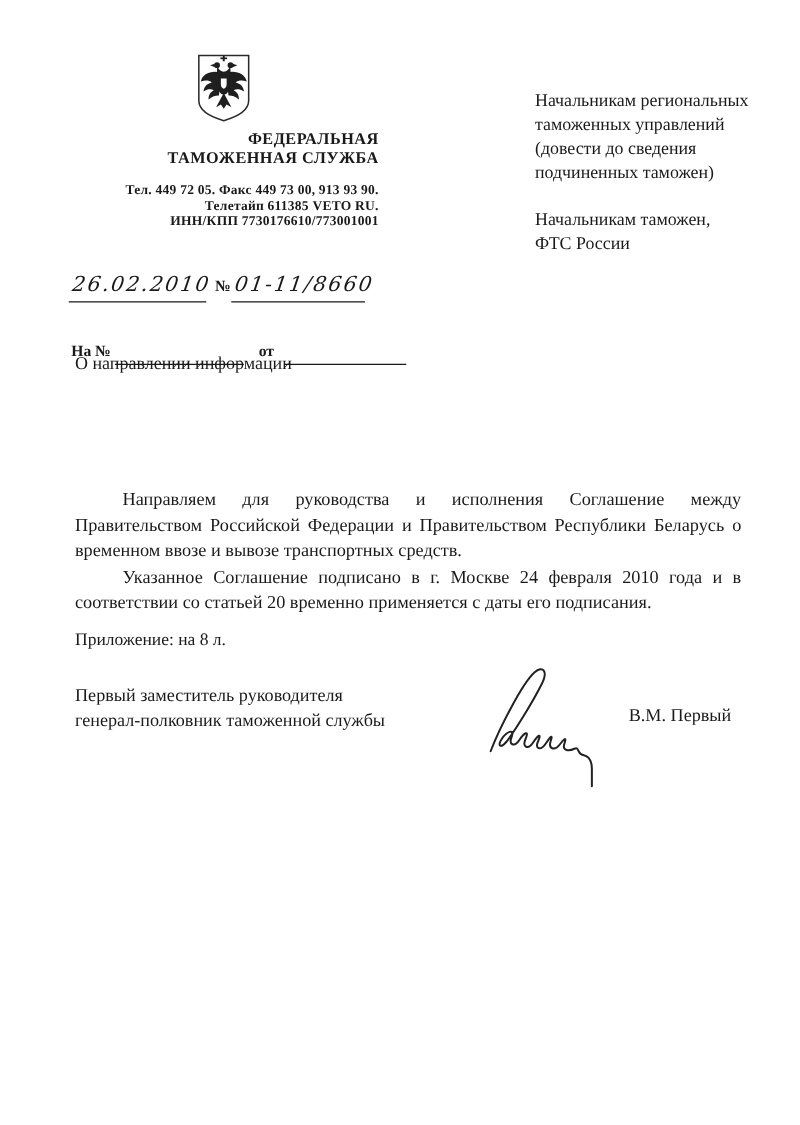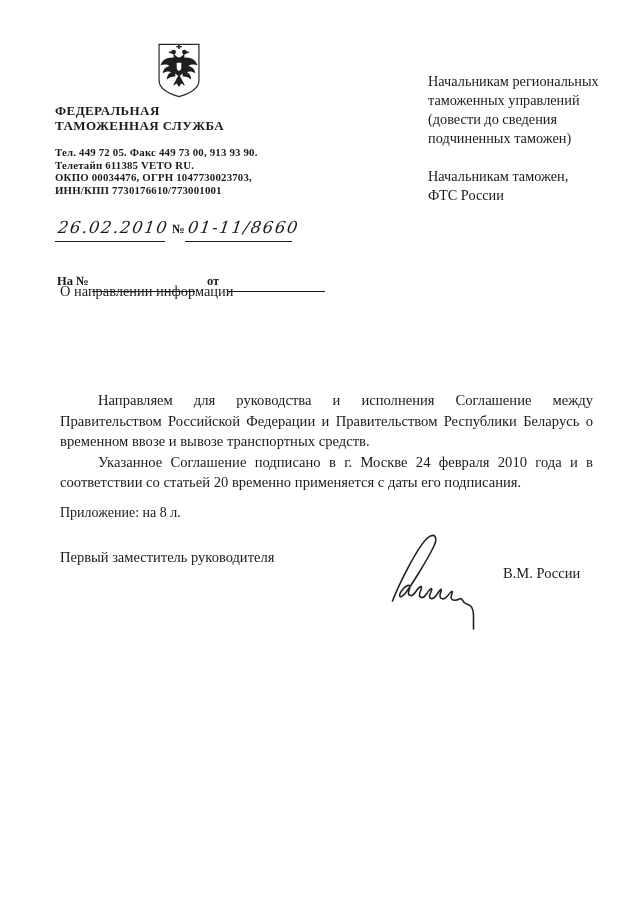--- a/index.html
+++ b/index.html
@@ -1,21 +1,21 @@
 <!DOCTYPE html>
 <html><head>
 <meta charset="utf-8">
 <style>
   html,body{margin:0;padding:0;background:#ffffff;}
   .page{
     position:relative;width:640px;height:900px;background:#ffffff;
     color:#1a1a1a;font-family:"Liberation Serif",serif;overflow:hidden;
   }
   
-  .letterhead{position:absolute;left:55px;top:42px;width:248px;text-align:left;}
+  .letterhead{position:absolute;left:55px;top:42px;width:248px;text-align:right;}
   .emblem{display:block;margin:0 auto 4px auto;}
   .org-name{font-size:13px;font-weight:700;line-height:15px;letter-spacing:.4px;}
   .addr{margin-top:13px;font-size:10.8px;font-weight:700;line-height:12.6px;letter-spacing:.2px;}
   
   .ref{position:absolute;left:55px;top:216px;width:280px;font-size:12.5px;font-weight:700;}
   .hw{font-family:"DejaVu Serif",serif;font-style:italic;font-weight:400;
       font-size:16.5px;letter-spacing:1.6px;transform:skewX(-8deg);display:inline-block;white-space:nowrap;}
   .ul{position:absolute;border-bottom:1.6px solid #1a1a1a;height:1px;}
   .ref-row1 .hw-date{position:absolute;left:3px;top:2px;}
   .ref-row1 .no-label{position:absolute;left:117px;top:6px;}
@@ -61,21 +61,20 @@
       </g>
       <path d="M27,27 h6 v6.5 c0,2.2 -1.4,3.6 -3,4.2 c-1.6,-0.6 -3,-2 -3,-4.2 z" fill="#ffffff"></path>
     </svg>
     <div class="org-name">
       <div>ФЕДЕРАЛЬНАЯ</div>
       <div>ТАМОЖЕННАЯ СЛУЖБА</div>
     </div>
     <div class="addr">
       <div>Тел. 449 72 05. Факс 449 73 00, 913 93 90.</div>
       <div>Телетайп 611385 VETO RU.</div>
-      <div>ОКПО 00034476, ОГРН 1047730023703,</div>
       <div>ИНН/КПП 7730176610/773001001</div>
     </div>
   </div>
 
   <div class="ref">
     <div class="ref-row1">
       <span class="hw hw-date">26.02.2010</span>
       <span class="no-label">№</span>
       <span class="hw hw-num">01-11/8660</span>
       <span class="ul" style="left:0;top:24px;width:110px;"></span>
@@ -106,24 +105,25 @@
 
   <div class="body-text">
     <p>Направляем для руководства и исполнения Соглашение между Правительством Российской Федерации и Правительством Республики Беларусь о временном ввозе и вывозе транспортных средств.</p>
     <p>Указанное Соглашение подписано в г. Москве 24 февраля 2010 года и в соответствии со статьей 20 временно применяется с даты его подписания.</p>
   </div>
 
   <div class="attachment">Приложение: на 8 л.</div>
 
   <div class="signer-pos">
     <div>Первый заместитель руководителя</div>
+    <div>генерал-полковник таможенной службы</div>
   </div>
 
   <svg class="autograph" viewBox="0 0 95 100" width="100" height="100" aria-hidden="true">
     <path d="M5,70 C12,52 30,16 40,7 C47,1 51,6 46,16 C38,32 24,54 18,62 C13,68 10,66 14,60
              C18,54 24,52 22,58 C19,65 24,67 28,61 C32,55 36,53 33,60 C30,67 35,69 39,63
              C43,57 46,55 43,62 C40,68 45,70 49,64 C53,58 55,56 53,62 C51,68 56,70 60,65
              C64,60 66,58 64,64 C62,70 68,70 72,68 C76,66 74,72 79,73 C84,74 86,78 86,84 L86,98" fill="none" stroke="#222222" stroke-width="1.6" stroke-linecap="round"></path>
   </svg>
 
-  <div class="signer-name">В.М. России</div>
+  <div class="signer-name">В.М. Первый</div>
 
 </div>
 
 </body></html>

